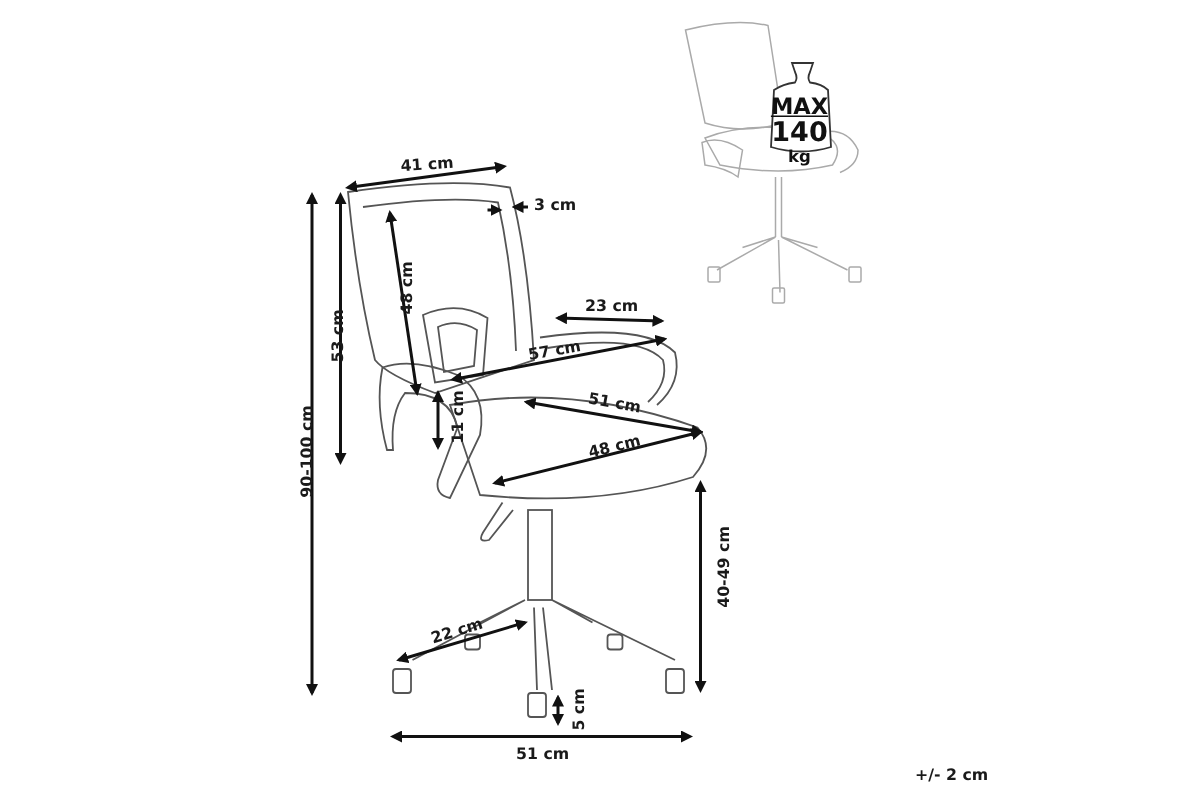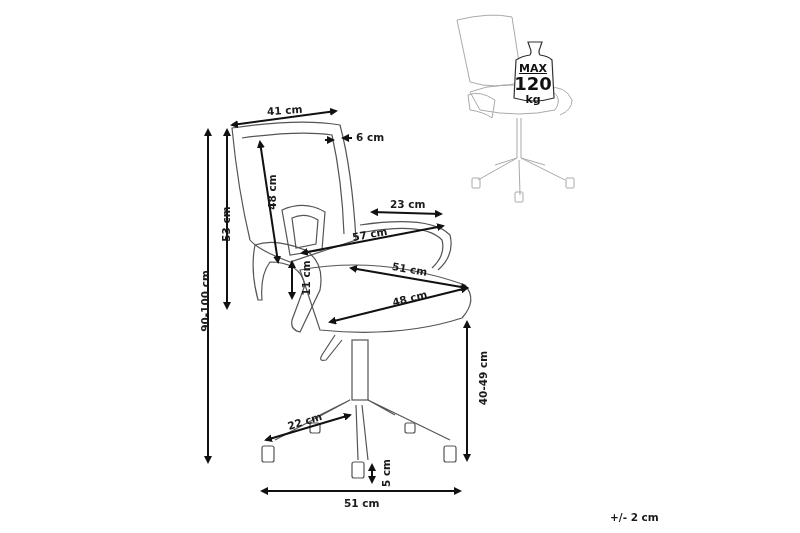--- a/index.html
+++ b/index.html
@@ -1,20 +1,20 @@
 <!DOCTYPE html>
 <html><head>
 <meta charset="utf-8">
 <style>
   html, body { margin:0; padding:0; background:#ffffff; }
   body { width:800px; height:533px; position:relative; overflow:hidden; font-family:"DejaVu Sans", sans-serif; }
   #canvas { position:absolute; left:0; top:0; width:800px; height:533px; }
   .lbl { position:absolute; font-size:10.5px; font-weight:bold; color:#1a1a1a; white-space:nowrap; transform-origin:center center; }
   .badge { position:absolute; left:512px; top:40px; width:42px; text-align:center; font-weight:bold; color:#111; }
-  .badge .max { font-size:11px; display:block; margin-top:22px;text-decoration:underline; }
+  .badge .max { font-size:15px; display:block; margin-top:22px;text-decoration:underline; }
   .badge .num { font-size:18px; display:block; line-height:18px; }
   .badge .kg { font-size:11px; display:block; }
   .tol { position:absolute; left:610px; top:511px; font-size:10.5px; font-weight:bold; color:#1a1a1a; }
 </style>
 </head>
 <body>
 
 <svg id="canvas" viewBox="0 0 800 533" xmlns="http://www.w3.org/2000/svg">
   <defs>
     <marker id="ah" markerWidth="8" markerHeight="8" refX="6" refY="4" orient="auto-start-reverse" markerUnits="userSpaceOnUse">
@@ -78,33 +78,33 @@
     <rect x="515" y="192" width="8" height="10" rx="1"></rect>
     <rect x="566" y="178" width="8" height="10" rx="1"></rect>
   </g>
 
   <g fill="#fff" stroke="#333" stroke-width="1.2">
     <path d="M528,42 L542,42 L540,48 Q538,52 540,55 Q548,56 552,60 L554,98 Q534,104 514,98 L516,60 Q522,56 530,55 Q532,52 530,48 Z"></path>
   </g>
 </svg>
 
 <div class="lbl" style="left:267px;top:104px;transform:rotate(-4deg);">41 cm</div>
-<div class="lbl" style="left:356px;top:131px;">6 cm</div>
+<div class="lbl" style="left:356px;top:131px;">3 cm</div>
 <div class="lbl" style="left:254px;top:186px;transform:rotate(-90deg);">48 cm</div>
 <div class="lbl" style="left:208px;top:218px;transform:rotate(-90deg);">53 cm</div>
 <div class="lbl" style="left:174px;top:295px;transform:rotate(-90deg);">90-100 cm</div>
 <div class="lbl" style="left:390px;top:198px;">23 cm</div>
 <div class="lbl" style="left:352px;top:228px;transform:rotate(-10deg);">57 cm</div>
 <div class="lbl" style="left:392px;top:263px;transform:rotate(10deg);">51 cm</div>
 <div class="lbl" style="left:392px;top:292px;transform:rotate(-14deg);">48 cm</div>
 <div class="lbl" style="left:288px;top:272px;transform:rotate(-90deg);">11 cm</div>
 <div class="lbl" style="left:456px;top:372px;transform:rotate(-90deg);">40-49 cm</div>
 <div class="lbl" style="left:287px;top:415px;transform:rotate(-17deg);">22 cm</div>
 <div class="lbl" style="left:372px;top:467px;transform:rotate(-90deg);">5 cm</div>
 <div class="lbl" style="left:344px;top:497px;">51 cm</div>
 
 <div class="badge">
   <span class="max">MAX</span>
-  <span class="num">120</span>
+  <span class="num">140</span>
   <span class="kg">kg</span>
 </div>
 
 <div class="tol">+/- 2 cm</div>
 
 </body></html>

